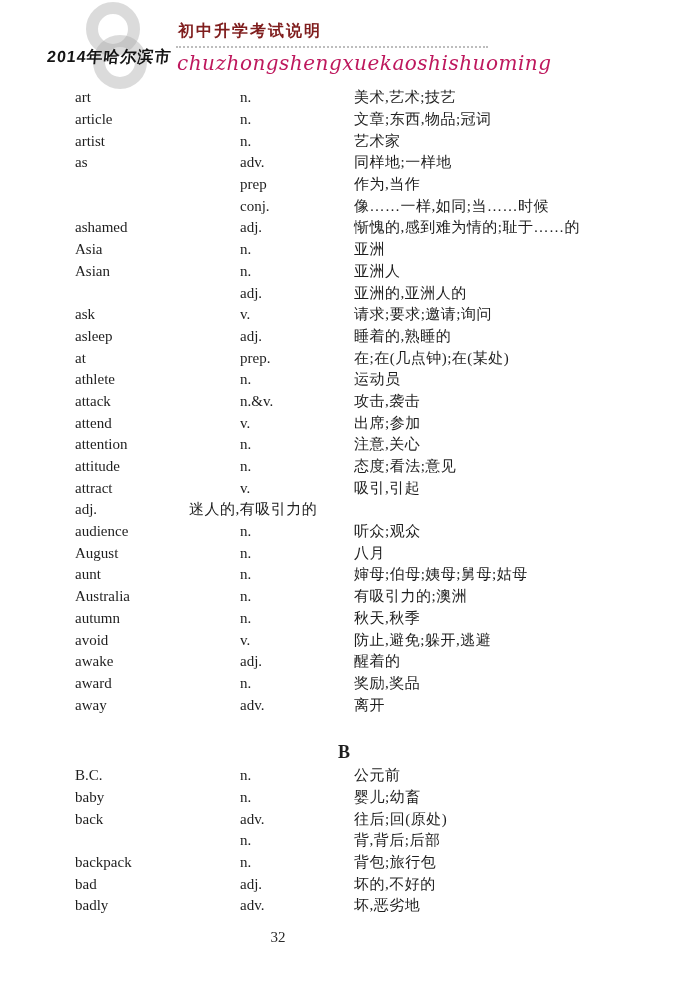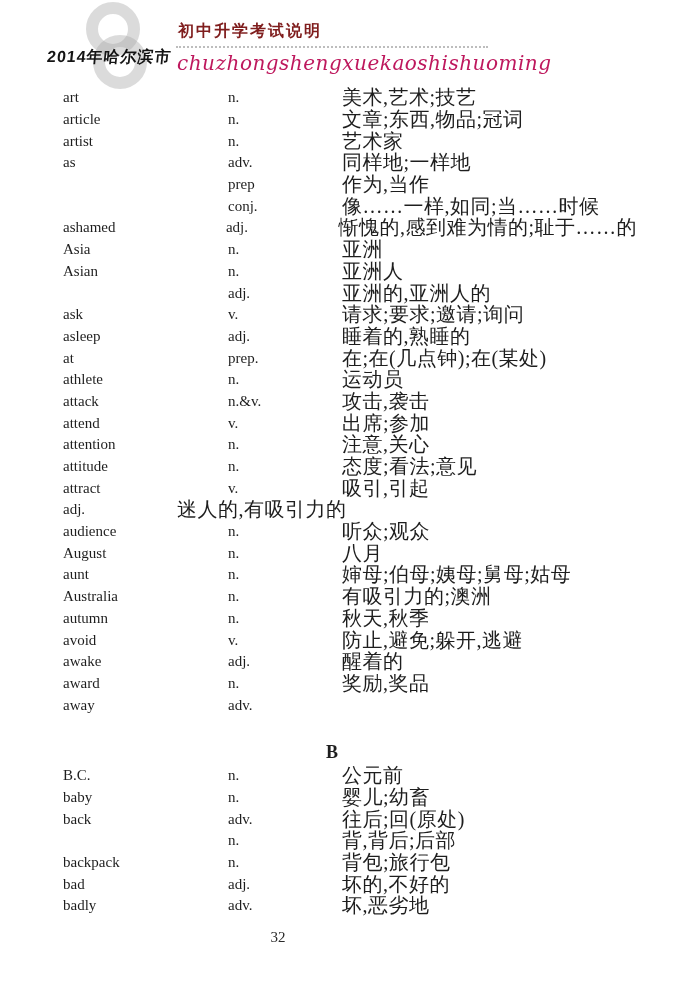--- a/index.html
+++ b/index.html
@@ -47,30 +47,30 @@
     position:absolute; left:177px; top:51px;
     font-family:"DejaVu Serif","Liberation Serif",serif;
     font-style:italic;
     font-size:20px; color:#be185d;
     letter-spacing:0.5px;
     white-space:nowrap;
   }
 
   
   .vocab {
-    position:absolute; left:63px; top:87px; width:574px;
+    position:absolute; left:75px; top:87px; width:574px;
   }
   .vocab .row {
     display:flex; align-items:center;
     height:21.7px;
     white-space:nowrap;
   }
   .vocab .word    { width:165px; font-size:15px; }
   .vocab .pos     { width:114px; font-size:15px; }
-  .vocab .meaning { flex:1; font-size:20px; letter-spacing:0.5px; }
+  .vocab .meaning { flex:1; font-size:15px; letter-spacing:0.5px; }
   .section-heading {
     margin-top:25px; margin-left:263px;
     height:22px; line-height:22px;
     font-weight:bold; font-size:18px;
     margin-bottom:2px;
   }
 
   .page-number {
     position:absolute; left:0; top:929px; width:556px;
     text-align:center; font-size:15px; color:#2a2a2a;
@@ -223,20 +223,21 @@
       <span class="meaning">醒着的</span>
     </div>
     <div class="row">
       <span class="word">award</span>
       <span class="pos">n.</span>
       <span class="meaning">奖励,奖品</span>
     </div>
     <div class="row">
       <span class="word">away</span>
       <span class="pos">adv.</span>
+      <span class="meaning">离开</span>
     </div>
     <div class="section-heading">B</div>
     <div class="row">
       <span class="word">B.C.</span>
       <span class="pos">n.</span>
       <span class="meaning">公元前</span>
     </div>
     <div class="row">
       <span class="word">baby</span>
       <span class="pos">n.</span>

